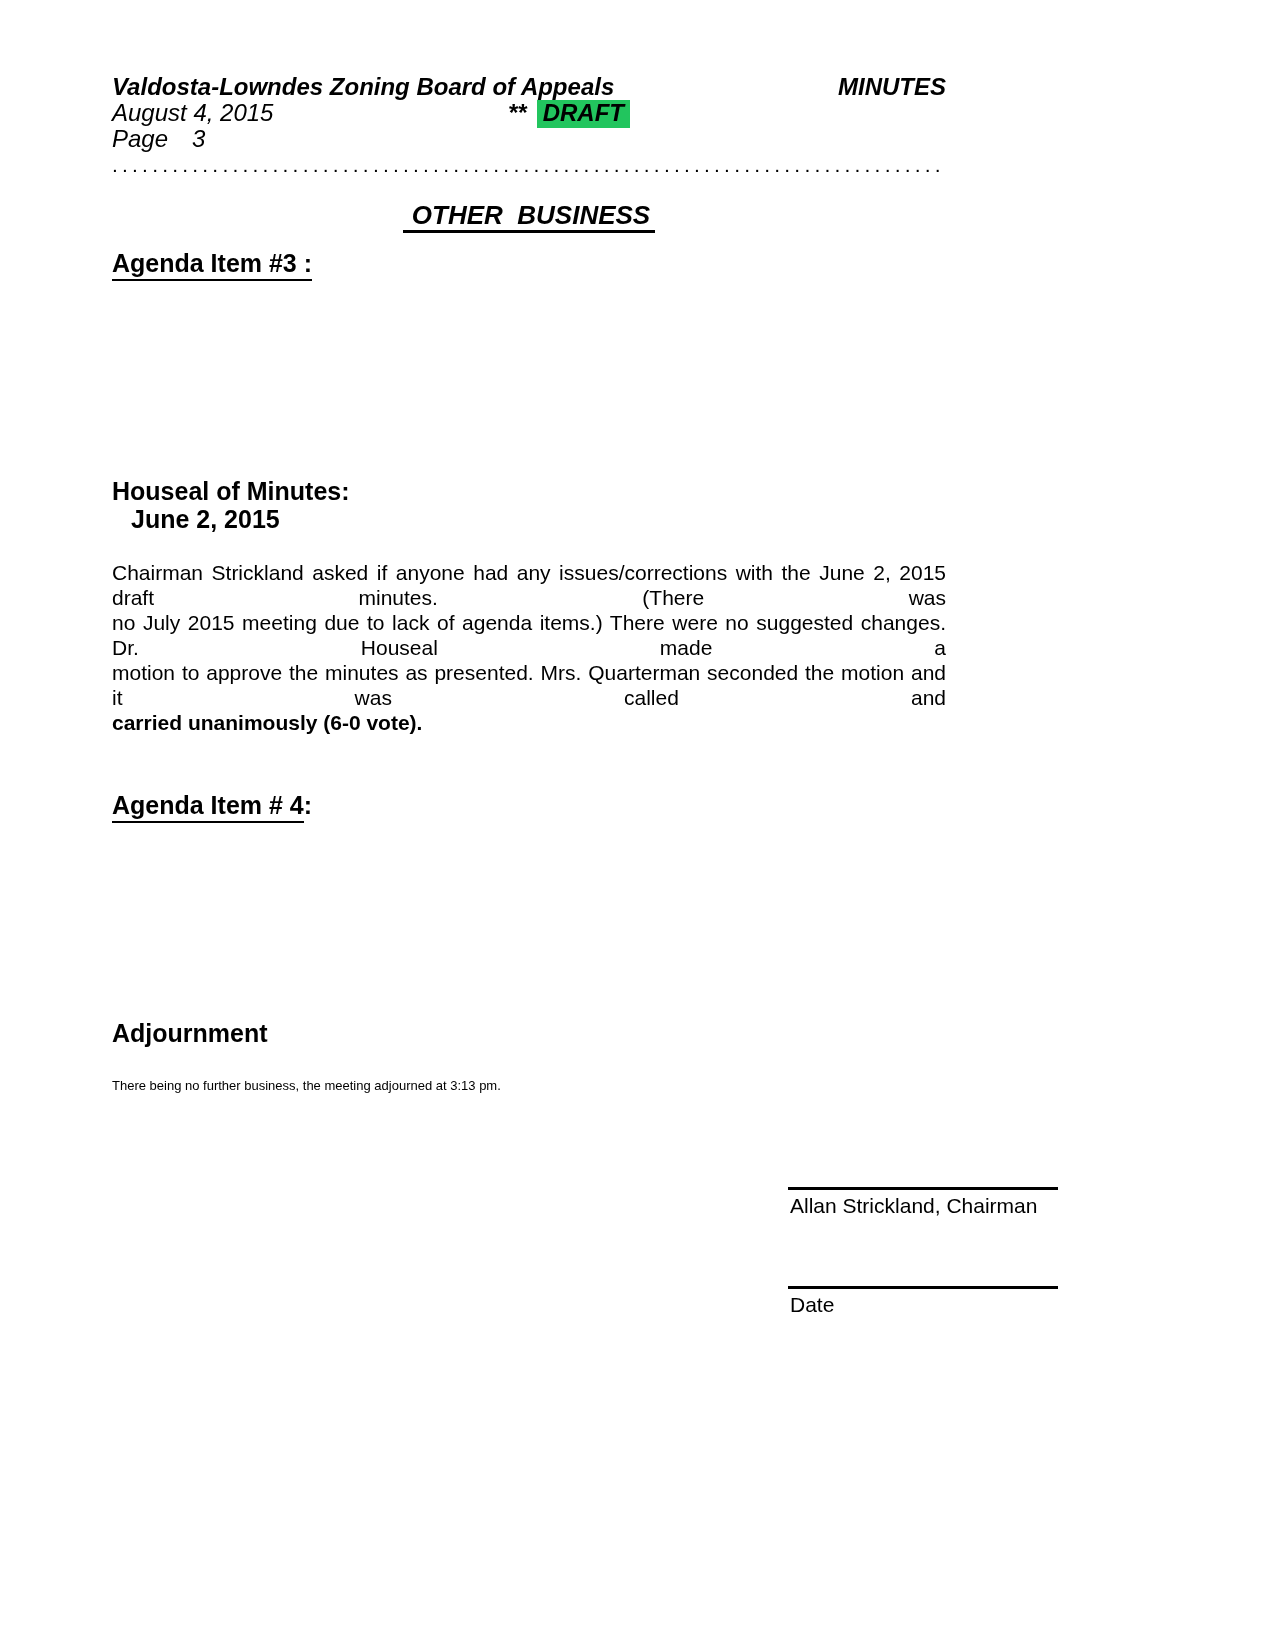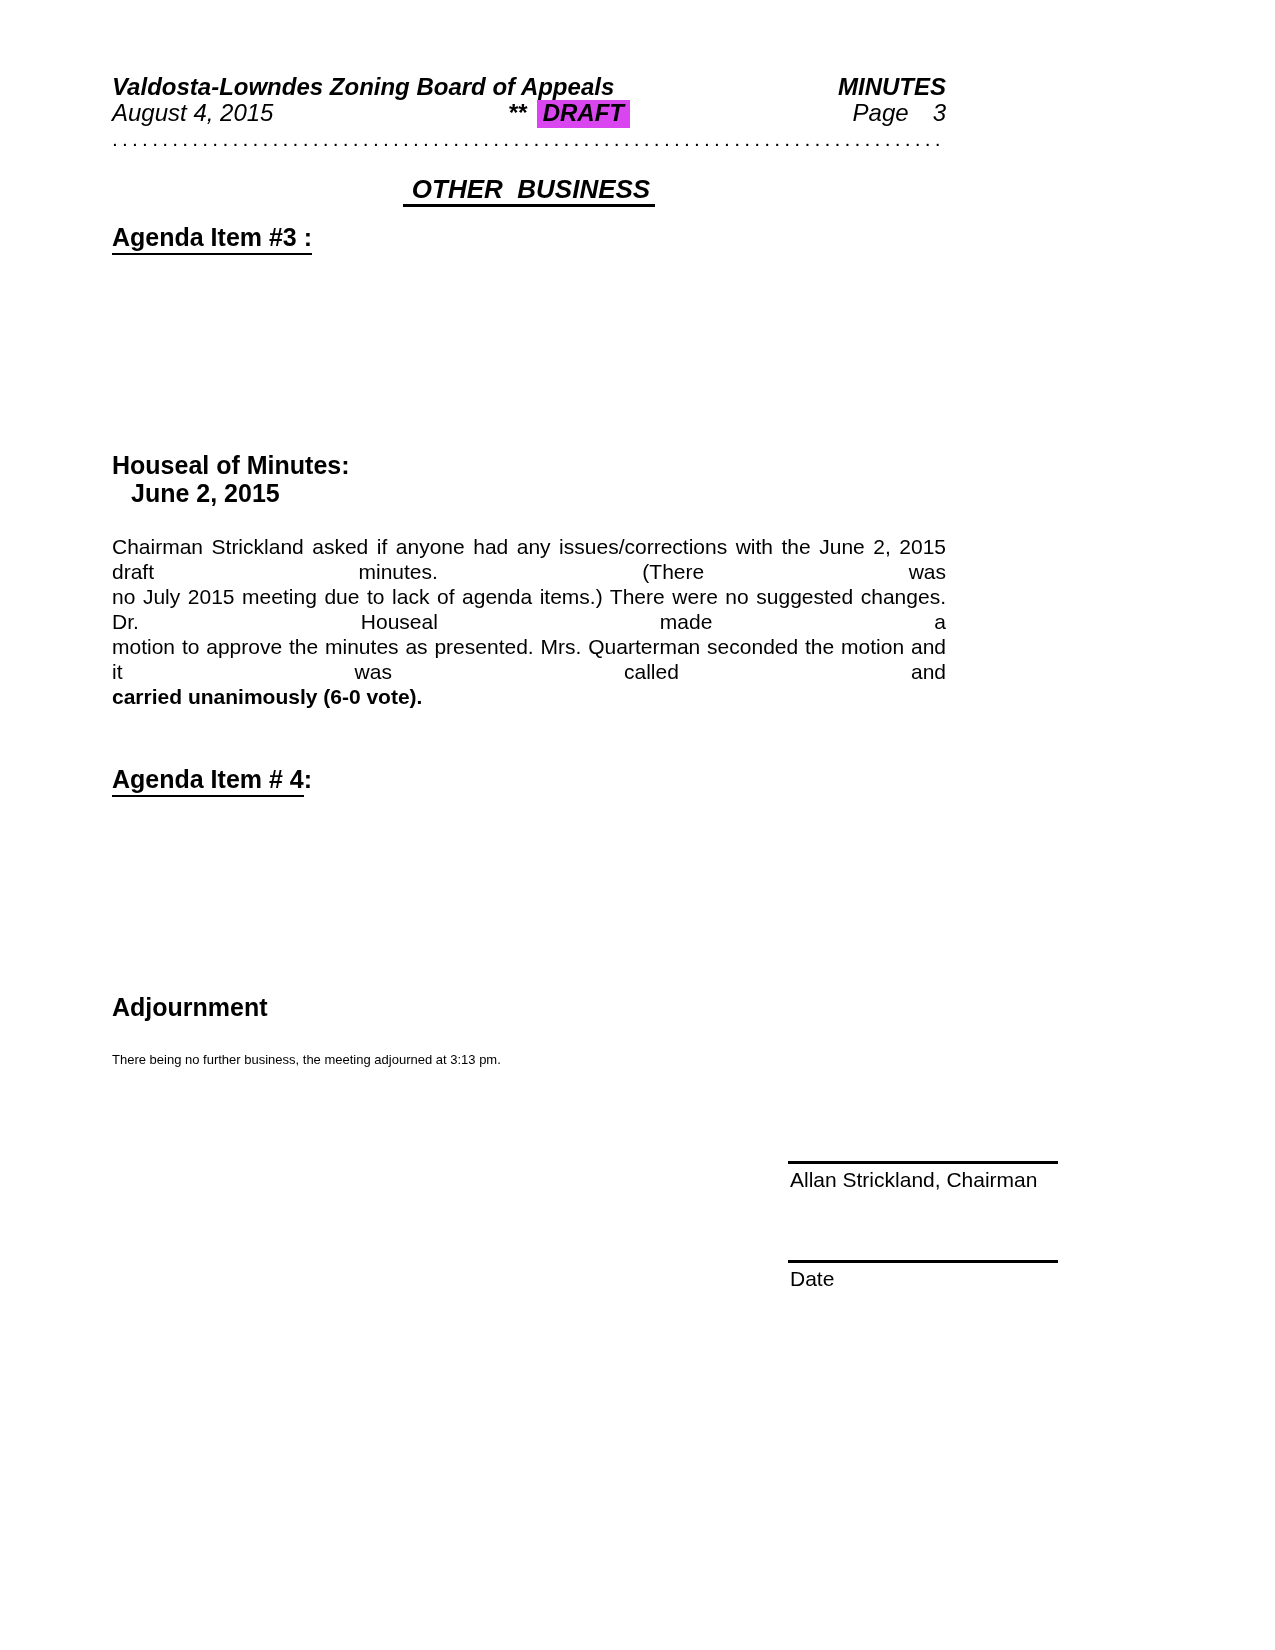--- a/index.html
+++ b/index.html
@@ -26,20 +26,21 @@
     font-style: italic;
   }
   .hdr-row2 {
     position: relative;
     display: flex;
     justify-content: space-between;
     align-items: flex-start;
     font-size: 24px;
     line-height: 26px;
     font-style: italic;
+    flex-direction: column;
   }
   .draft-wrap {
     position: absolute;
     left: 396px;
     top: 0;
     display: flex;
     align-items: baseline;
     gap: 10px;
     font-weight: bold;
   }
@@ -142,21 +143,21 @@
 
   <div class="hdr-row1">
     <span>Valdosta-Lowndes Zoning Board of Appeals</span>
     <span>MINUTES</span>
   </div>
 
   <div class="hdr-row2">
     <span>August 4, 2015</span>
     <span class="draft-wrap">
       <span>**</span>
-      <span class="draft-hl" id="draft-hl" style="background-color: #d946ef;">DRAFT</span>
+      <span class="draft-hl" id="draft-hl" style="background-color: #22c55e;">DRAFT</span>
     </span>
     <span class="page-group">
       <span>Page</span>
       <span>3</span>
     </span>
   </div>
 
   <div class="dotted-line">................................................................................................................</div>
 
   <div class="doc-title">

